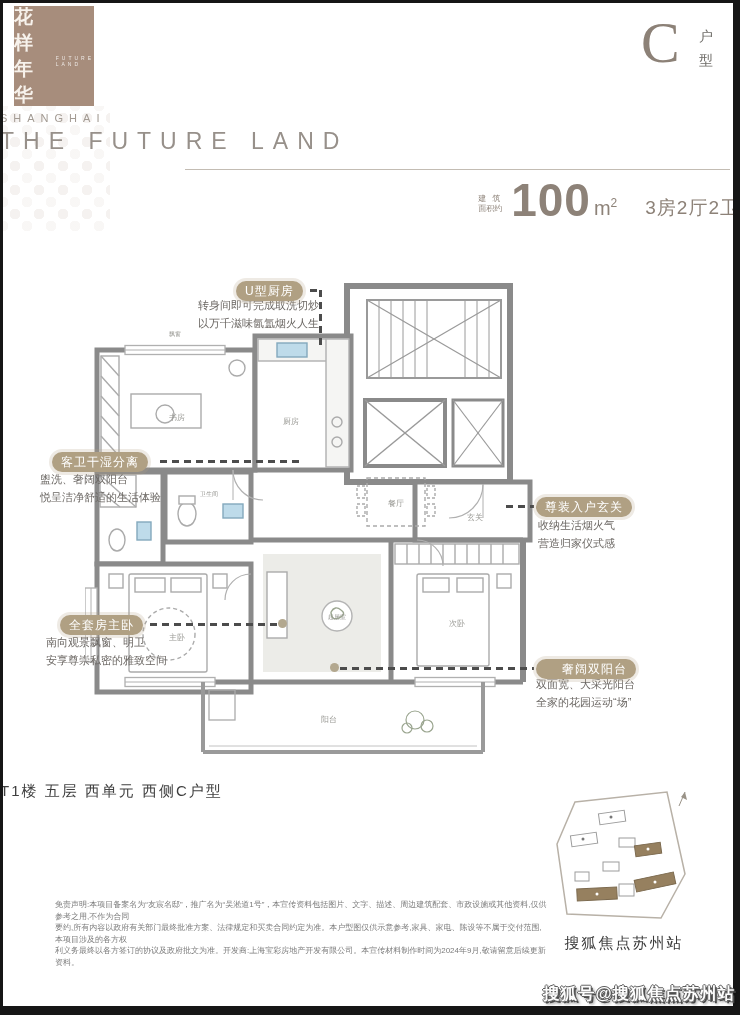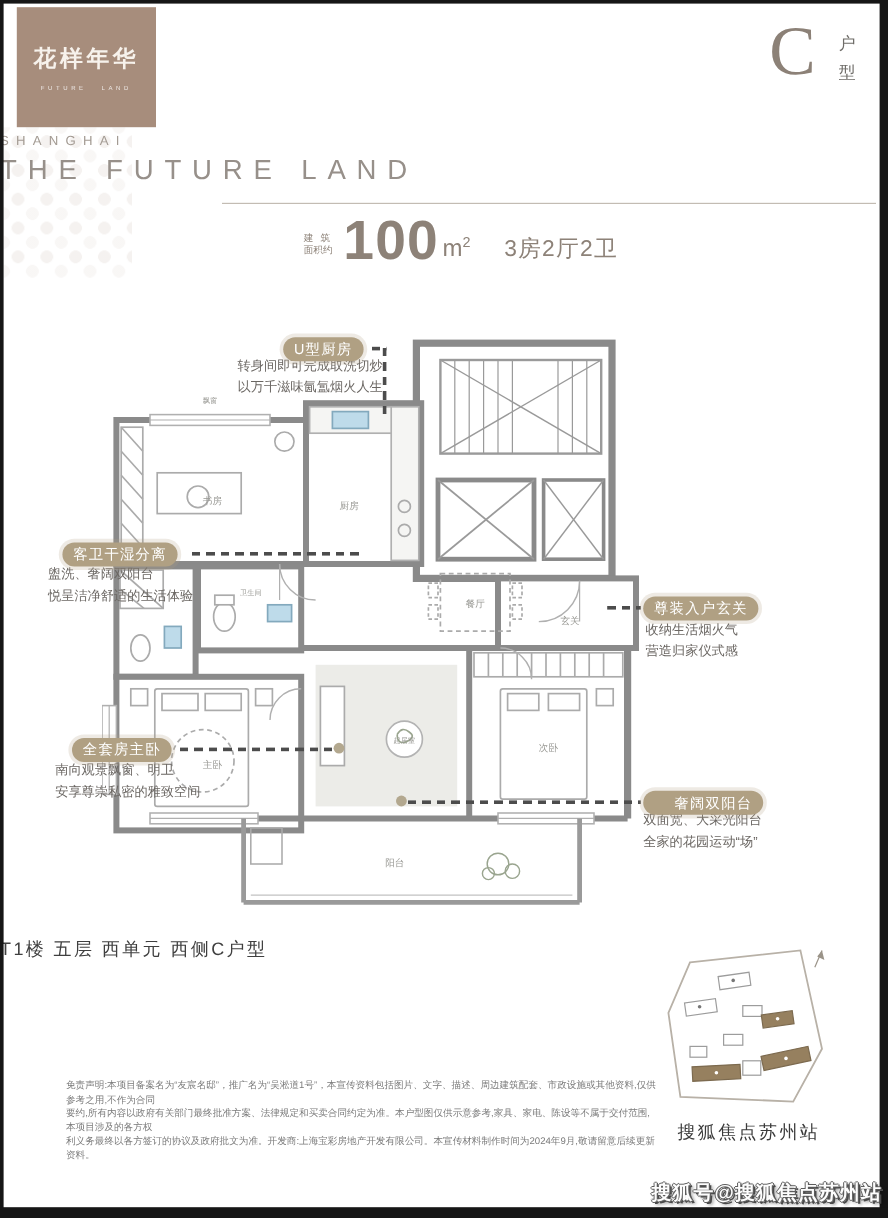--- a/index.html
+++ b/index.html
@@ -2,39 +2,39 @@
 <html><head>
 <meta charset="utf-8">
 <style>
   html,body{margin:0;padding:0;background:#2a2a2a;}
   #stage{position:relative;width:740px;height:1015px;background:#ffffff;overflow:hidden;
          font-family:"Liberation Sans",sans-serif;}
   .abs{position:absolute;}
   
   .frame{background:#161616;position:absolute;z-index:50;}
   
-  .logo-box{left:14px;top:6px;width:116px;height:100px;background:#a78d7c;z-index:5;
-            display:flex;flex-direction:column;align-items:center;justify-content:center;}
+  .logo-box{left:14px;top:6px;width:80px;height:100px;background:#a78d7c;z-index:5;
+            display:flex;align-items:center;justify-content:center;}
   .logo-title{color:#f7f2ec;font-size:19px;letter-spacing:3px;font-family:"Liberation Serif",serif;font-weight:600;}
   .logo-sub{color:rgba(255,255,255,.8);font-size:5px;letter-spacing:3px;margin-top:9px;word-spacing:8px;}
   .pattern-block{left:3px;top:106px;width:107px;height:126px;opacity:.5;
       background-image:radial-gradient(circle at 50% 50%, rgba(167,141,124,.22) 0 30%, transparent 32%),
                        radial-gradient(circle at 50% 50%, rgba(167,141,124,.14) 0 30%, transparent 32%);
       background-size:24px 24px,24px 24px;background-position:0 0,12px 12px;}
   
   .unit-letter{left:641px;top:14px;font-size:58px;line-height:1;color:#8c8177;
                font-family:"Liberation Serif",serif;}
   .unit-char{left:698px;width:16px;text-align:center;font-size:14px;color:#6f6d69;}
   
   .center-row{left:0;width:740px;text-align:left;}
   .brand-city{top:112px;font-size:11px;letter-spacing:6px;color:#a39b93;}
   .brand-name{top:128px;font-size:23px;letter-spacing:9px;color:#97908a;}
   .divider{left:185px;top:169px;width:545px;height:1px;background:#c3bcb3;}
   
-  .area-row{left:0;top:180px;width:740px;display:flex;justify-content:center;align-items:flex-end;
+  .area-row{left:0;top:180px;width:740px;display:flex;justify-content:flex-end;align-items:flex-end;
             padding-left:28px;box-sizing:border-box;color:#8d8278;}
   .area-label{font-size:8px;line-height:10px;text-align:justify;margin-bottom:6px;margin-right:5px;}
   .area-label .l1{letter-spacing:6px;}
   .area-value{font-size:46px;line-height:40px;font-weight:600;letter-spacing:1px;}
   .area-unit{font-size:20px;line-height:20px;margin-left:3px;margin-bottom:2px;}
   .area-unit sup{font-size:12px;}
   .area-layout{font-size:19px;line-height:20px;margin-left:28px;margin-bottom:2px;letter-spacing:1px;}
   
   .badge{background:#b0a083;color:#fff;font-size:12px;line-height:18px;padding:1px 9px;
          border-radius:11px;letter-spacing:1px;box-shadow:0 0 0 3px rgba(176,160,131,.22);z-index:20;}
@@ -248,21 +248,21 @@
     <div>悦呈洁净舒适的生活体验</div>
   </div>
 
   <div class="abs badge" style="left:536px;top:497px;">尊装入户玄关</div>
   <div class="abs dash-h" style="left:506px;top:505px;width:28px;"></div>
   <div class="abs desc" style="left:538px;top:517px;">
     <div>收纳生活烟火气</div>
     <div>营造归家仪式感</div>
   </div>
 
-  <div class="abs badge" style="left:60px;top:615px;font-family:Liberation Mono, monospace;">全套房主卧</div>
+  <div class="abs badge" style="left:60px;top:615px;">全套房主卧</div>
   <div class="abs dash-h" style="left:150px;top:623px;width:128px;"></div>
   <div class="abs dot" style="left:278px;top:619px;"></div>
   <div class="abs desc" style="left:46px;top:634px;">
     <div>南向观景飘窗、明卫</div>
     <div>安享尊崇私密的雅致空间</div>
   </div>
 
   <div class="abs badge" style="left:536px;top:659px;padding-left:26px;">奢阔双阳台</div>
   <div class="abs dash-h" style="left:340px;top:667px;width:194px;"></div>
   <div class="abs dot" style="left:330px;top:663px;"></div>

